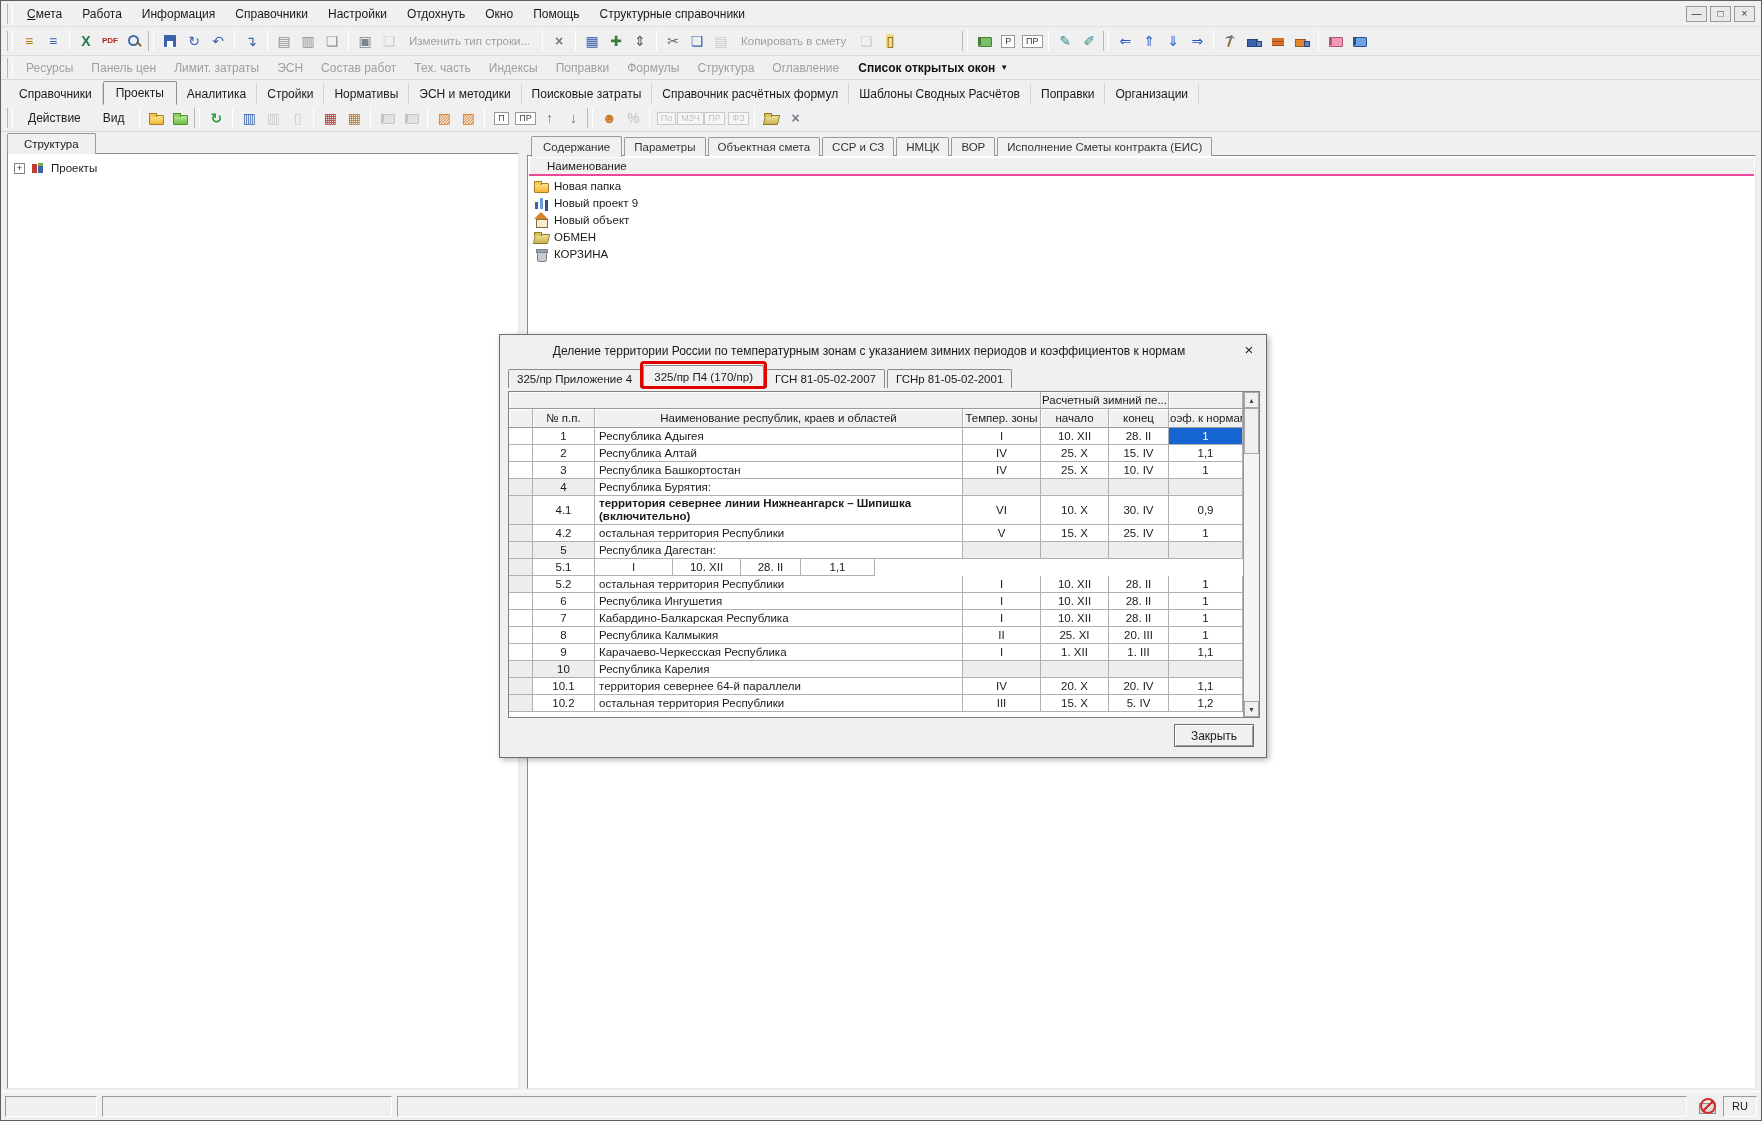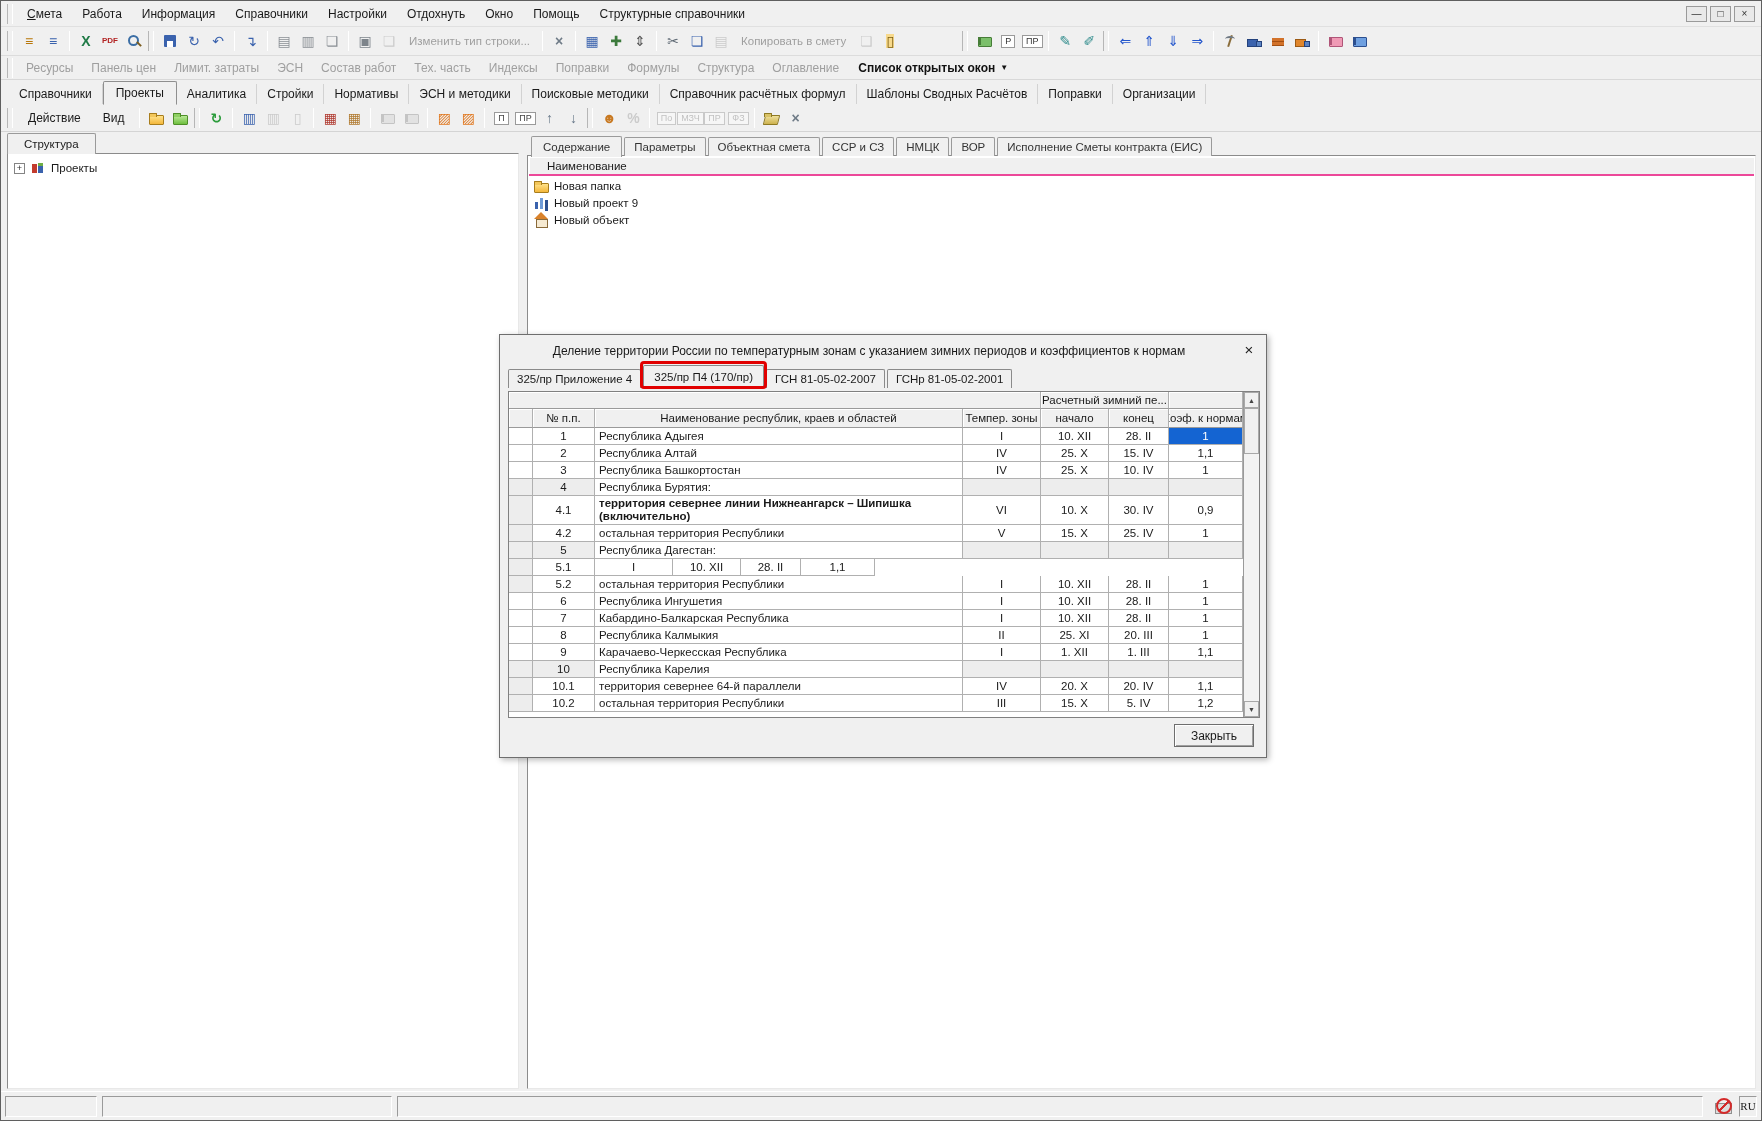--- a/index.html
+++ b/index.html
@@ -128,22 +128,22 @@
 
   
   #statusbar{position:absolute;left:0;right:0;bottom:0;height:29px;display:flex;align-items:center;gap:5px;
              padding:3px 4px;background:#f0f0f0;border-top:1px solid #fff;}
   .sbox{height:21px;background:#f0f0f0;border:1px solid;border-color:#9a9a9a #fff #fff #9a9a9a;}
   .sbox.s1{width:92px;} .sbox.s2{width:290px;} .sbox.s3{flex:1;}
   .kbblock{position:relative;width:22px;height:20px;margin-left:4px;flex:0 0 auto;}
   .kbblock::before{content:"";position:absolute;left:3px;top:7px;width:15px;height:9px;background:#dcdcdc;border:1px solid #8f8f8f;}
   .kbblock::after{content:"";position:absolute;left:4px;top:2px;width:12px;height:12px;border:2px solid #d42a2a;border-radius:50%;
                   background:linear-gradient(135deg,transparent 44%,#d42a2a 44% 56%,transparent 56%);}
-  #langbox{width:18px;height:21px;border:1px solid;border-color:#9a9a9a #fff #fff #9a9a9a;display:flex;
-           align-items:center;justify-content:center;font-size:11px;font-family:Liberation Serif, serif;}
+  #langbox{width:34px;height:21px;border:1px solid;border-color:#9a9a9a #fff #fff #9a9a9a;display:flex;
+           align-items:center;justify-content:center;font-size:11px;}
 </style>
 </head>
 <body>
 
 <div id="app">
 
   <div class="strip" id="menubar">
     <div class="grip"></div>
     <div id="menu-items" style="display:flex;align-items:center;">
         <div class="menu-item"><u>С</u>мета</div>
@@ -318,21 +318,21 @@
     </div>
   </div>
 
   <div class="strip" id="wstabs">
       <div class="wstab">Справочники</div>
       <div class="wstab sel">Проекты</div>
       <div class="wstab">Аналитика</div>
       <div class="wstab">Стройки</div>
       <div class="wstab">Нормативы</div>
       <div class="wstab">ЭСН и методики</div>
-      <div class="wstab">Поисковые методики</div>
+      <div class="wstab">Поисковые затраты</div>
       <div class="wstab">Справочник расчётных формул</div>
       <div class="wstab">Шаблоны Сводных Расчётов</div>
       <div class="wstab">Поправки</div>
       <div class="wstab">Организации</div>
     </div>
 
   <div class="strip" id="actionbar">
       <div class="grip"></div>
       <span class="tmenu">Действие</span>
       <span class="tmenu">Вид</span>
@@ -449,20 +449,28 @@
           <span class="ci ci-folder"></span>
           <span>Новая папка</span>
         </div>
         <div class="lrow">
           <span class="ci ci-bars"></span>
           <span>Новый проект 9</span>
         </div>
         <div class="lrow">
           <span class="ci ci-house"></span>
           <span>Новый объект</span>
+        </div>
+        <div class="lrow">
+          <span class="ci ci-folder m-open"></span>
+          <span>ОБМЕН</span>
+        </div>
+        <div class="lrow">
+          <span class="ci ci-trash"></span>
+          <span>КОРЗИНА</span>
         </div>
       </div>
   </div>
 
   <div id="dialog">
     <div id="dlg-title">Деление территории России по температурным зонам с указанием зимних периодов и коэффициентов к нормам</div>
     <div id="dlg-close">×</div>
     <div id="dtabs">
         <div class="dtab"><span>325/пр Приложение 4</span></div>
         <div class="dtab sel"><span>325/пр П4 (170/пр)</span><div class="annot"></div></div>

